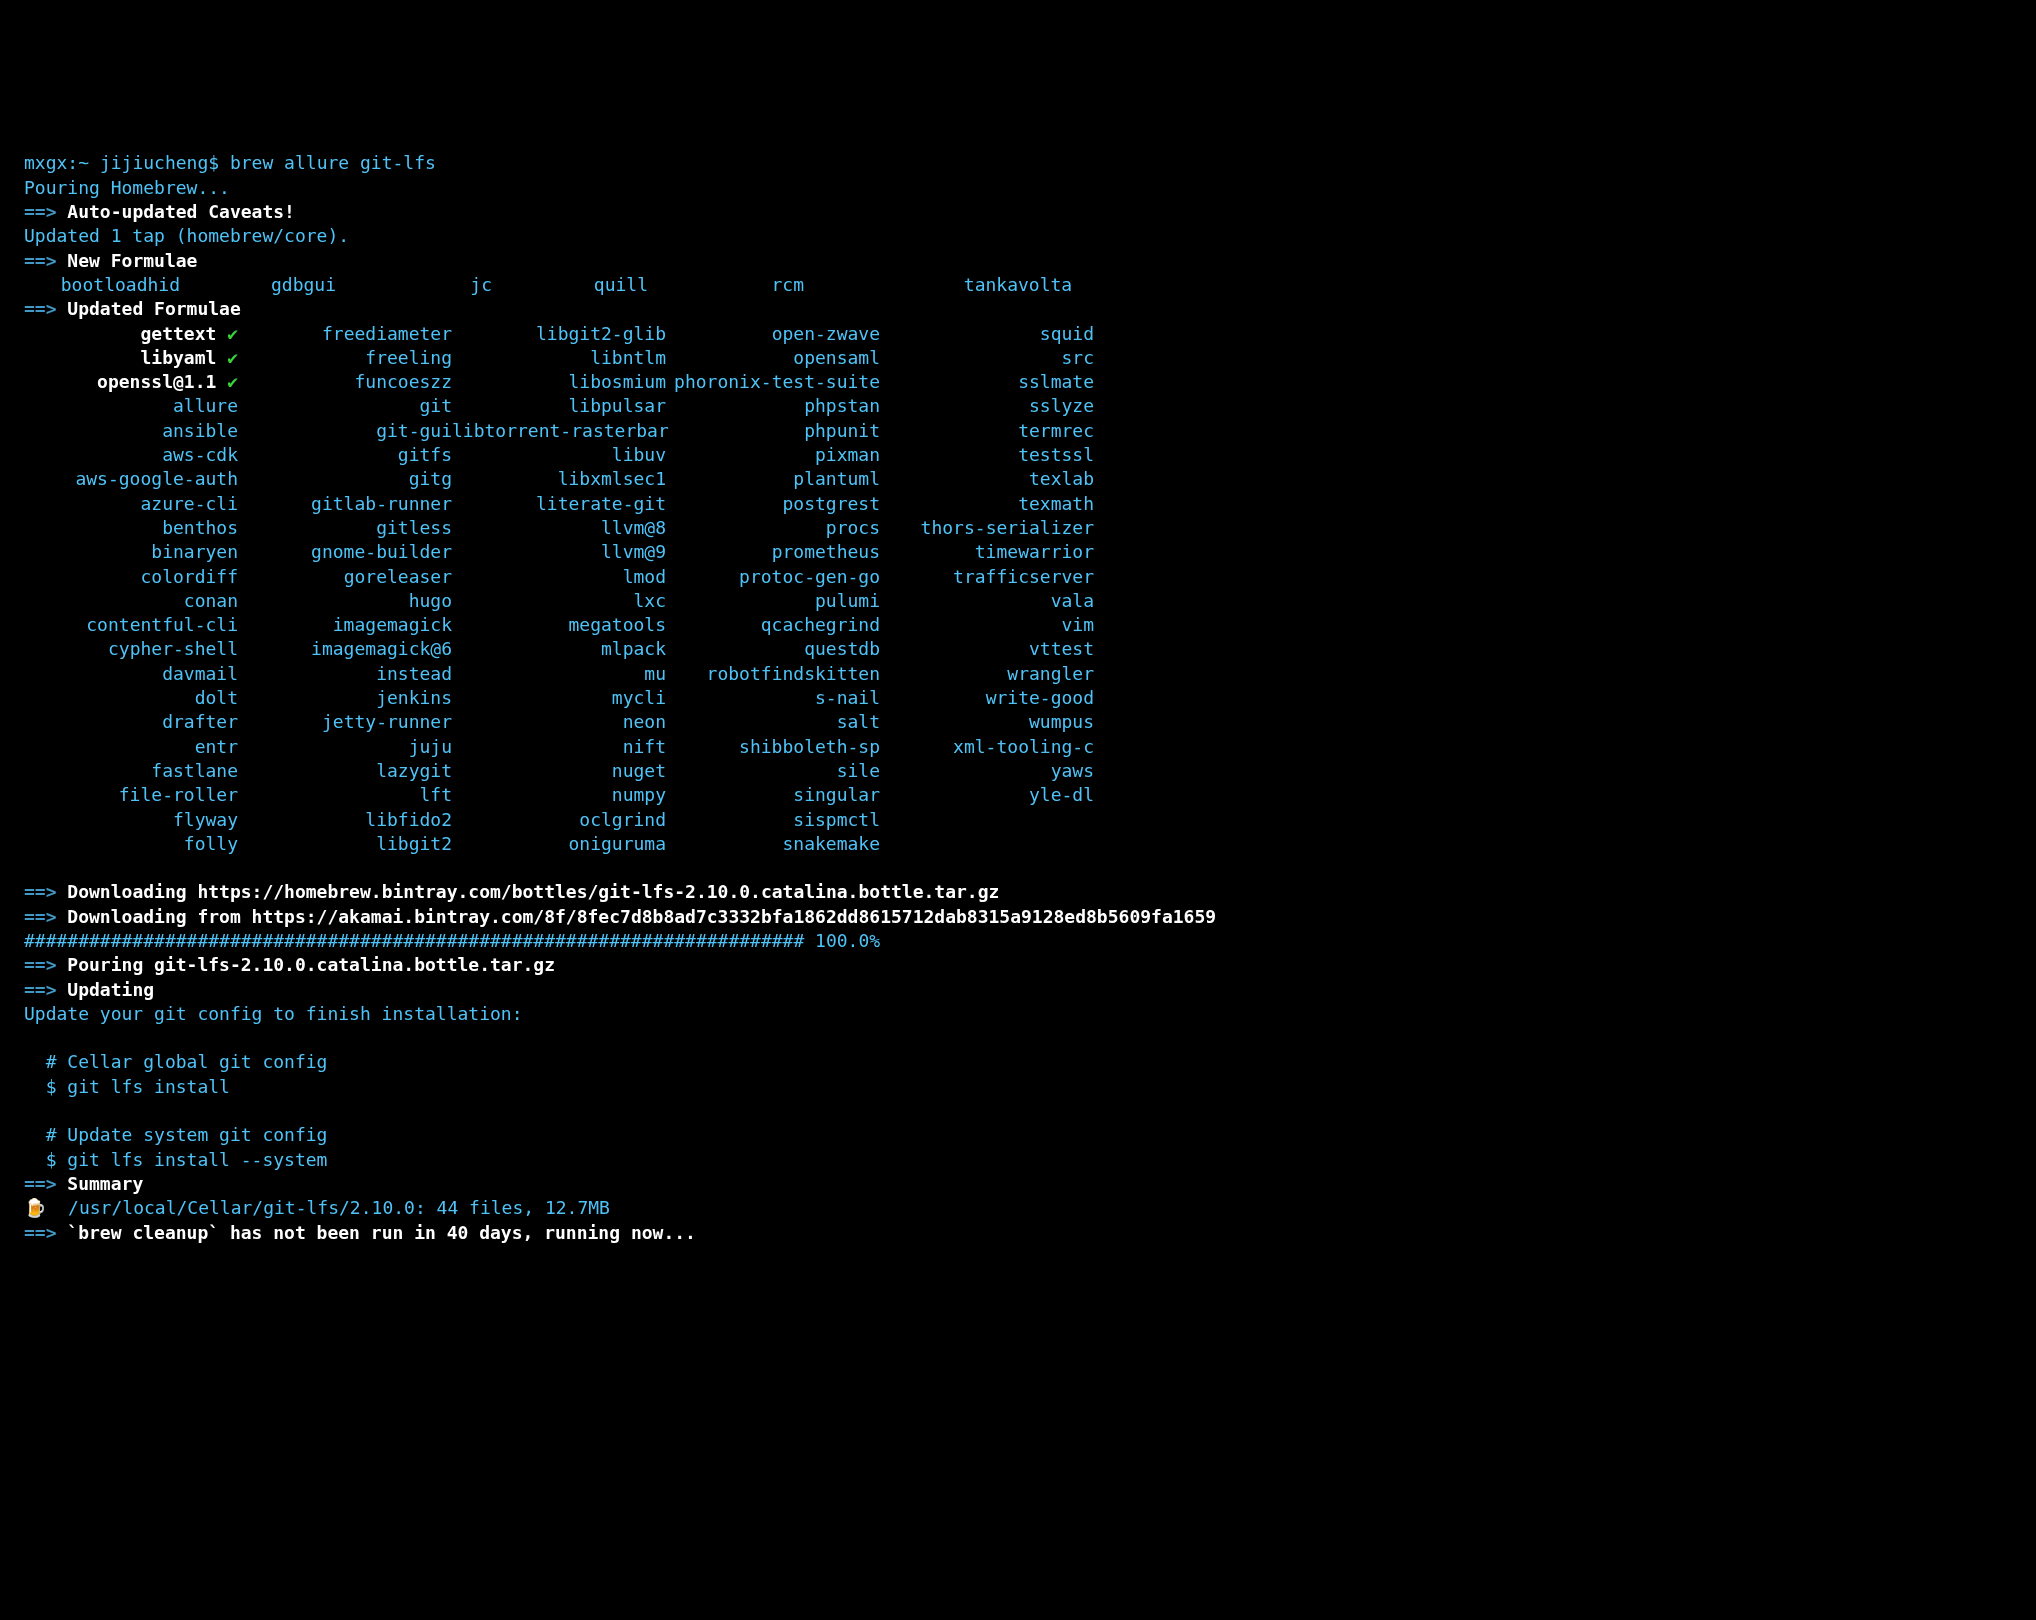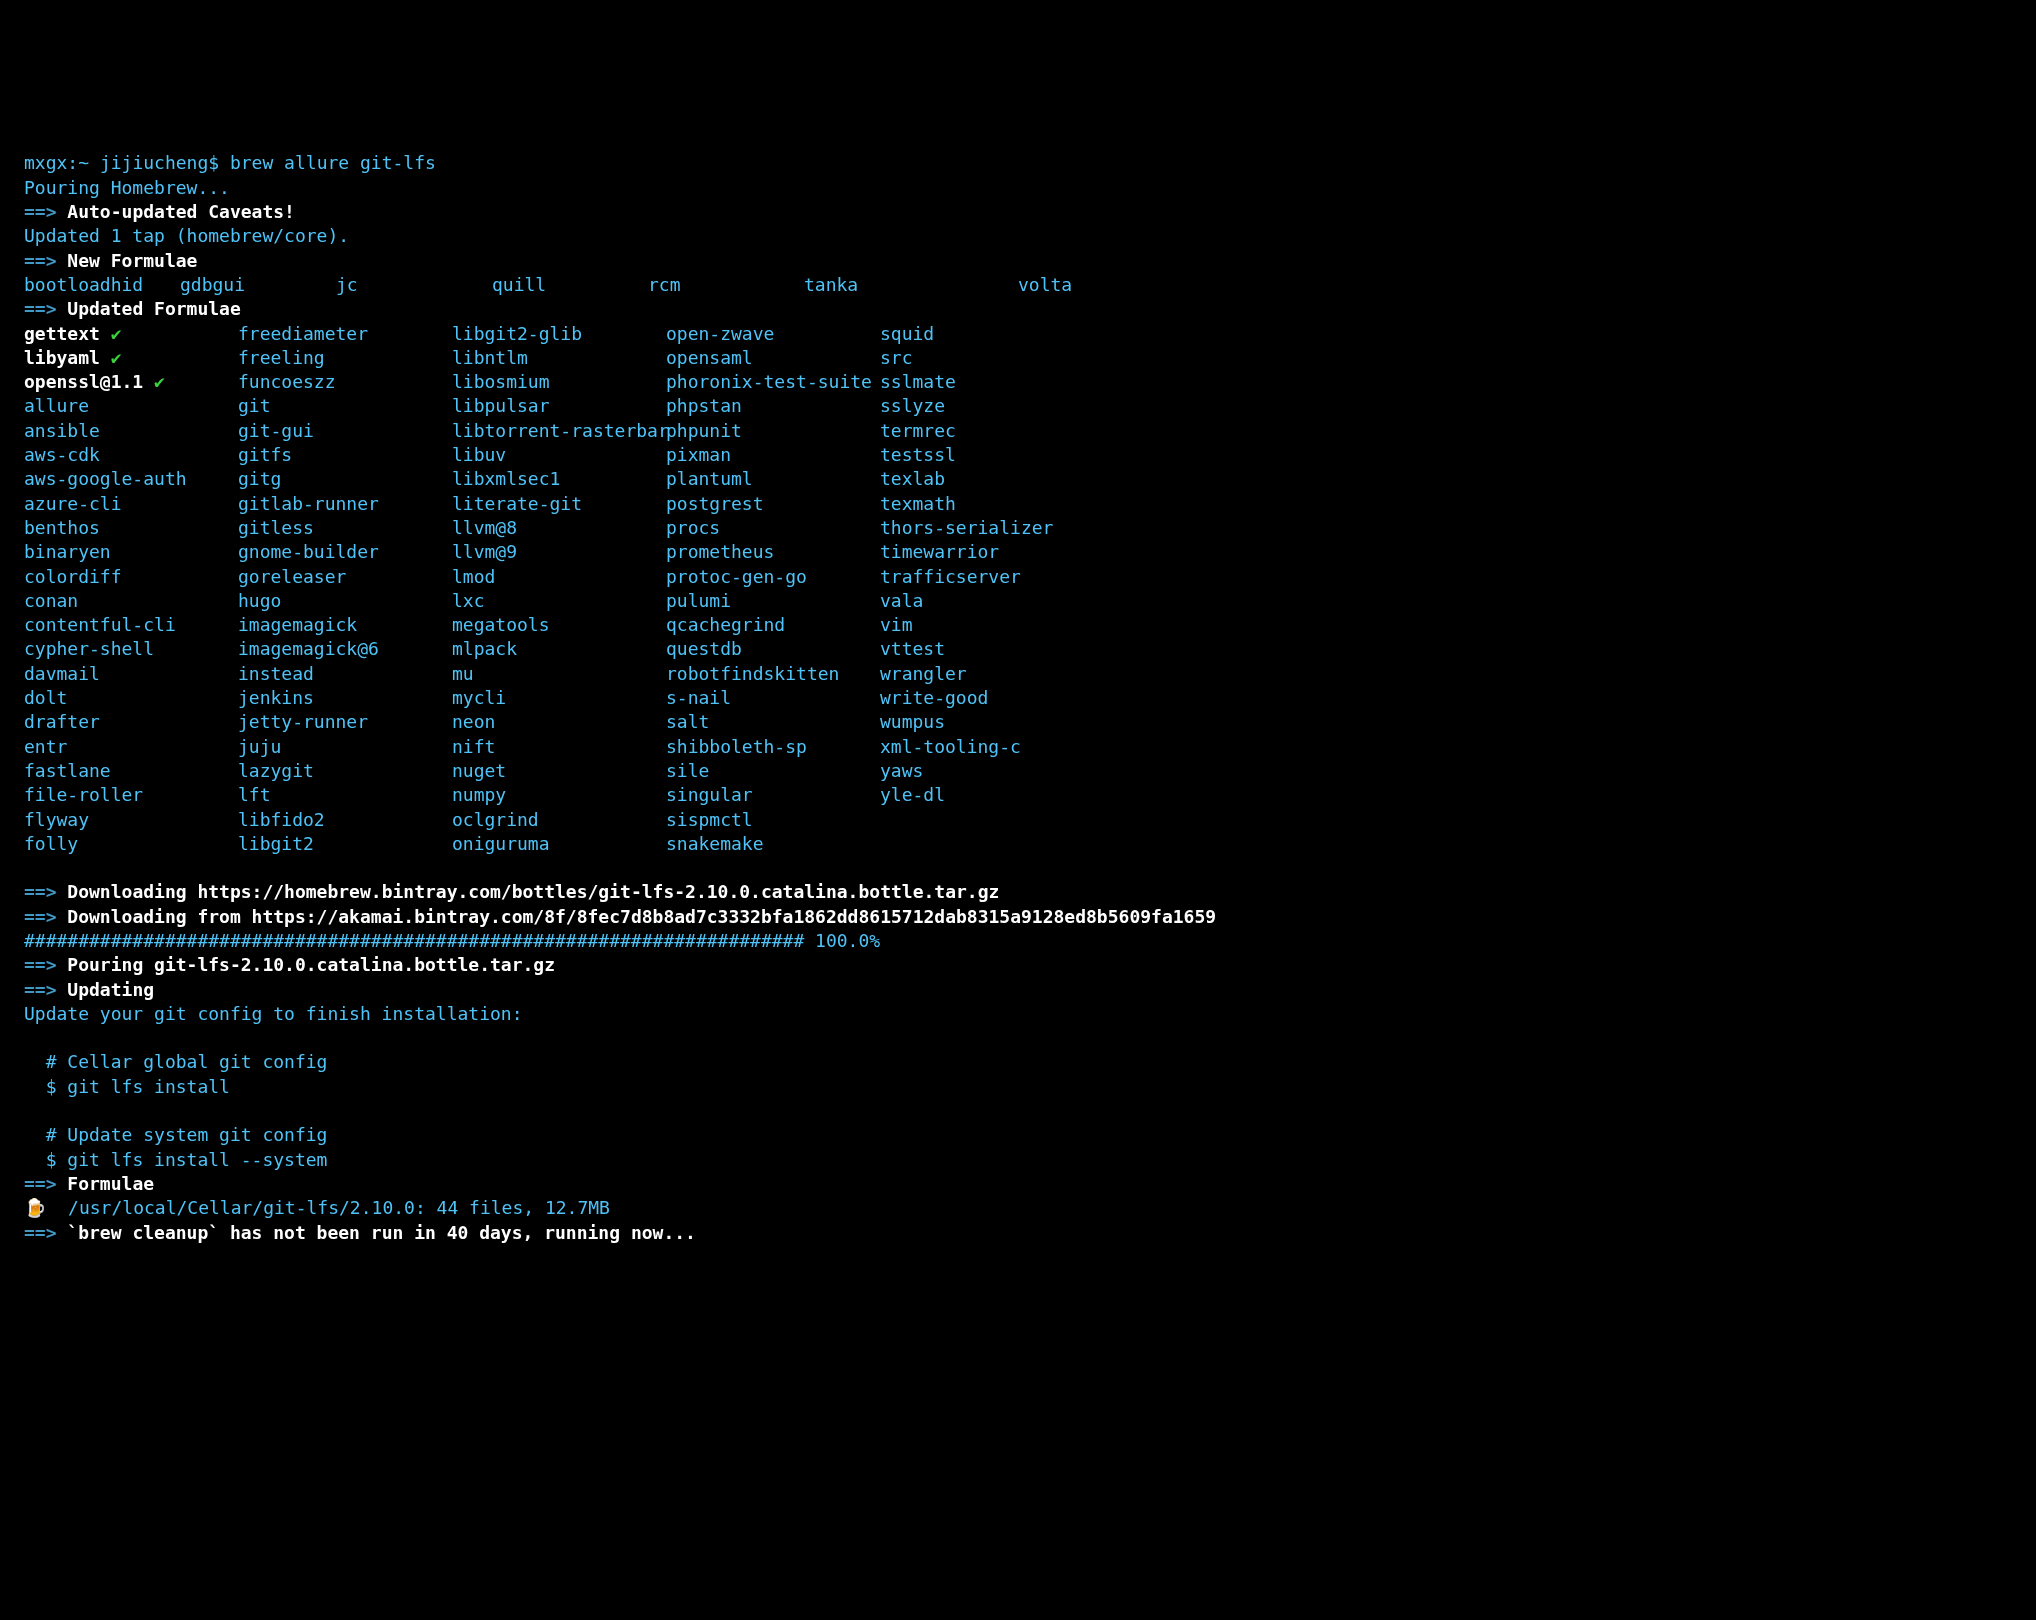--- a/index.html
+++ b/index.html
@@ -13,21 +13,21 @@
       white-space: pre;
       font-weight: 500;
     }
     .cyan { color: #4fc3f7; }
     .white { color: #fff; font-weight: bold; }
     .arrow { color: #4099c7; font-weight: bold; }
     .check { color: #3bd33b; font-weight: bold; }
     .beer { color: #e8a54d; }
     .prompt-user { color: #4fc3f7; }
     .prompt-cmd { color: #4fc3f7; }
-    .formulae-row { display: flex; }
+    .formulae-row { display: flex; text-align: right; }
   </style>
 </head>
 <body>
 
 
 
 <div>
 <span><span class="prompt-user">mxgx:~</span> <span class="prompt-user">jijiucheng</span><span class="prompt-user">$</span> <span class="prompt-cmd">brew allure git-lfs</span></span>
 <span class="cyan">Pouring Homebrew...</span>
 <span class="arrow">==&gt;</span> <span class="white">Auto-updated Caveats!</span>
@@ -40,19 +40,19 @@
 <span class="cyan">########################################################################</span> <span class="cyan">100.0%</span>
 <span class="arrow">==&gt;</span> <span class="white">Pouring git-lfs-2.10.0.catalina.bottle.tar.gz</span>
 <span class="arrow">==&gt;</span> <span class="white">Updating</span>
 <span class="cyan">Update your git config to finish installation:</span>
 
   <span class="cyan"># Cellar global git config</span>
   <span class="cyan">$ git lfs install</span>
 
   <span class="cyan"># Update system git config</span>
   <span class="cyan">$ git lfs install --system</span>
-<span class="arrow">==&gt;</span> <span class="white">Formulae</span>
+<span class="arrow">==&gt;</span> <span class="white">Summary</span>
 <span class="beer">🍺</span>  <span class="cyan">/usr/local/Cellar/git-lfs/2.10.0: 44 files, 12.7MB</span>
 <span class="arrow">==&gt;</span> <span class="white">`brew cleanup` has not been run in 40 days, running now...</span>
 </div>
 
 
 
 
 </body></html>

